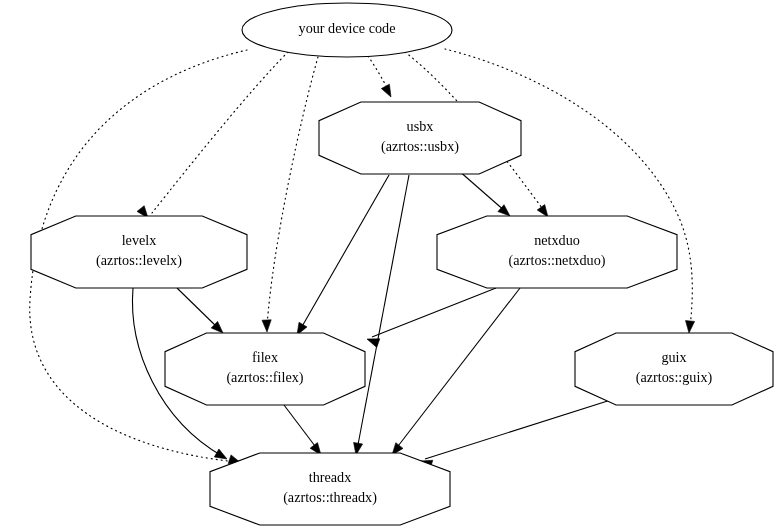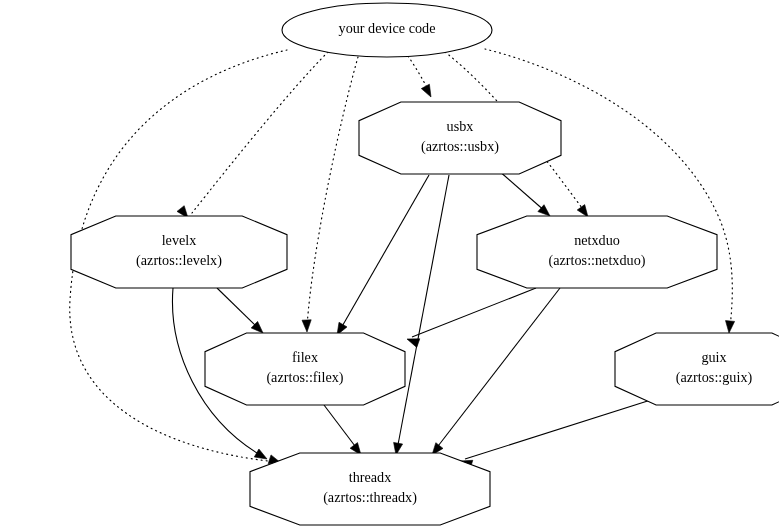--- a/index.html
+++ b/index.html
@@ -12,21 +12,20 @@
     font-family: "Liberation Serif", serif;
     width: 779px;
     height: 528px;
     overflow: hidden;
   }
   #graph-root {
     position: relative;
     width: 663px;
     height: 528px;
     background: #ffffff;
-    margin-left: 40px;
   }
   svg#graph-canvas {
     position: absolute;
     top: 0;
     left: 0;
     width: 779px;
     height: 528px;
     display: block;
   }
   .node-shape {

